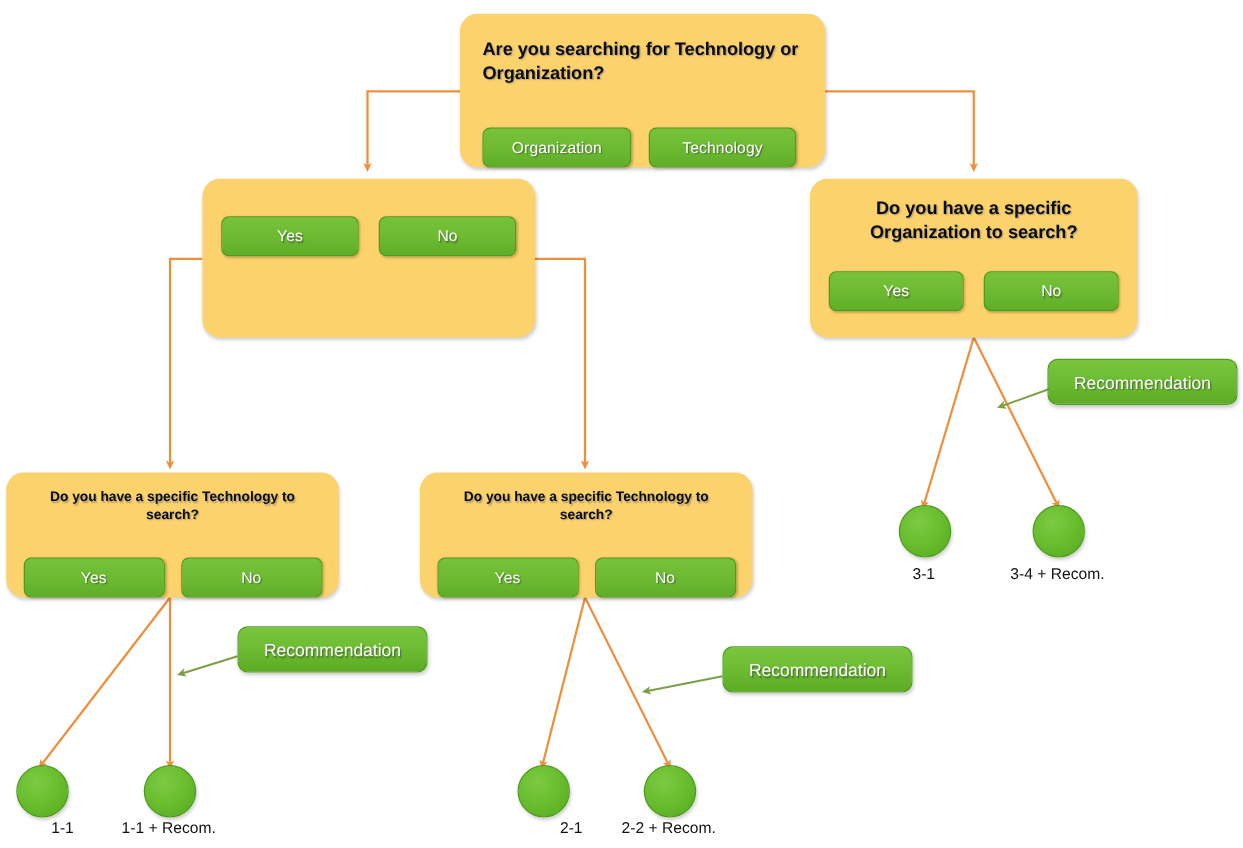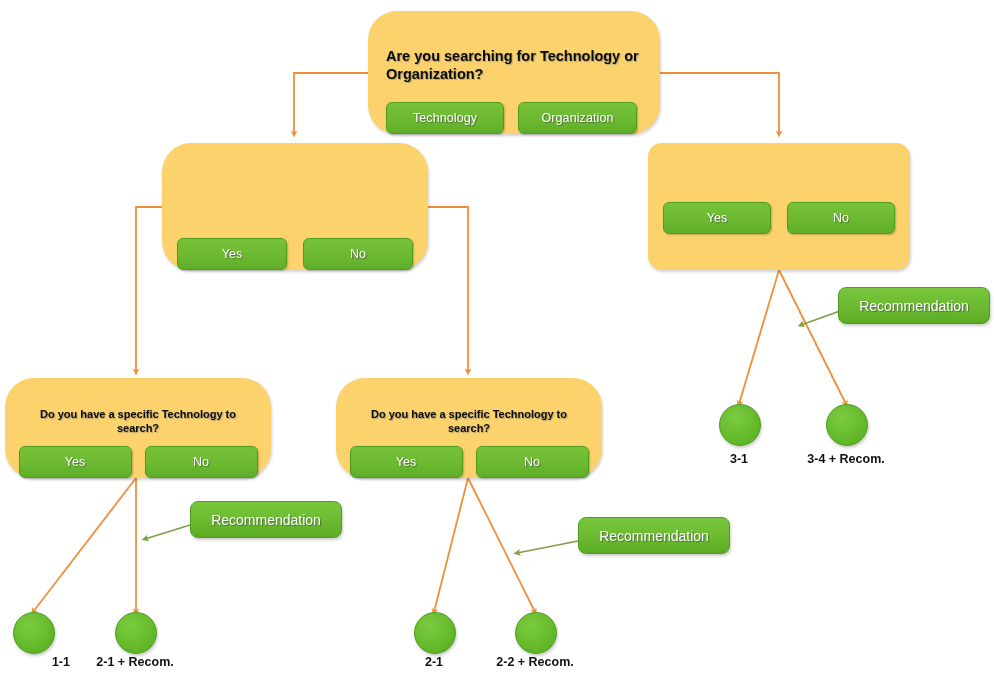--- a/index.html
+++ b/index.html
@@ -35,22 +35,21 @@
     background: #fbd26b;
     border-radius: 14px;
     box-shadow: 1px 2px 3px rgba(0,0,0,0.18);
     display: flex;
     flex-direction: column;
     justify-content: center;
     align-items: center;
     z-index: 3;
   }
   .qcard.align-top {
-    justify-content: flex-end;
-    border-radius: 29px;
+    justify-content: space-between;
   }
   .qtext {
     color: #0a0a0a;
     font-weight: bold;
     text-shadow: 1px 1px 1px rgba(120,120,120,0.55);
     line-height: 1.28;
     width: 100%;
     box-sizing: border-box;
   }
   .qtext.q-root {
@@ -116,21 +115,21 @@
     border-radius: 50%;
     background: radial-gradient(circle at 38% 32%, #7ccb41 0%, #66bb2c 55%, #55a81e 100%);
     border: 1px solid #4d9a1c;
     box-shadow: 1px 2px 3px rgba(0,0,0,0.2);
     z-index: 3;
   }
   .clabel {
     position: absolute;
     color: #111111;
     font-size: 12.5px;
-    font-weight: bold;
+    font-weight: normal;
     text-align: center;
     white-space: nowrap;
     z-index: 3;
   }
 </style>
 </head>
 <body>
 
 <div id="canvas">
 
@@ -167,33 +166,34 @@
     <g stroke="#7d9f43" stroke-width="1.6" fill="none">
       <path d="M190,525 L145,539" marker-end="url(#arrGreen)"></path>
       <path d="M578,541 L517,553" marker-end="url(#arrGreen)"></path>
       <path d="M840,311 L801,325" marker-end="url(#arrGreen)"></path>
     </g>
   </svg>
 
   <div class="qcard align-top" style="left:368px; top:11px; width:292px; height:123px; padding-top:20px;">
     <div class="qtext q-root">Are you searching for Technology or Organization?</div>
     <div class="btnrow" style="margin-top:18px; padding:0 18px; gap:14px; justify-content:flex-start;">
+      <div class="gbtn" style="width:119px;">Organization</div>
       <div class="gbtn" style="width:118px;">Technology</div>
-      <div class="gbtn" style="width:119px;">Organization</div>
     </div>
   </div>
 
   <div class="qcard align-top" style="left:162px; top:143px; width:266px; height:127px; padding-top:16px;">
     <div class="btnrow" style="margin-top:14px; padding:0 12px; gap:16px;">
       <div class="gbtn" style="width:110px;">Yes</div>
       <div class="gbtn" style="width:110px;">No</div>
     </div>
   </div>
 
   <div class="qcard" style="left:648px; top:143px; width:262px; height:127px;">
+    <div class="qtext q-mid" style="margin-top:-6px;">Do you have a specific Organization to search?</div>
     <div class="btnrow" style="margin-top:22px; padding:0 12px; gap:16px;">
       <div class="gbtn" style="width:108px;">Yes</div>
       <div class="gbtn" style="width:108px;">No</div>
     </div>
   </div>
 
   <div class="qcard align-top" style="left:5px; top:378px; width:266px; height:100px; padding-top:13px;">
     <div class="qtext q-leaf">Do you have a specific Technology to search?</div>
     <div class="btnrow" style="margin-top:11px; padding:0 12px; gap:13px;">
       <div class="gbtn" style="width:113px;">Yes</div>
@@ -209,27 +209,27 @@
     </div>
   </div>
 
   <div class="recbox" style="left:190px; top:501px; width:152px; height:37px;">Recommendation</div>
 
   <div class="recbox" style="left:578px; top:517px; width:152px; height:37px;">Recommendation</div>
 
   <div class="recbox" style="left:838px; top:287px; width:152px; height:37px;">Recommendation</div>
 
   <div class="circle" style="left:13px; top:612px; width:40px; height:40px;"></div>
-  <div class="clabel" style="left:4px; top:655px; width:66px;text-align:right;">1-1</div>
+  <div class="clabel" style="left:17px; top:655px; width:66px;">1-1</div>
 
   <div class="circle" style="left:115px; top:612px; width:40px; height:40px;"></div>
-  <div class="clabel" style="left:69px; top:655px; width:132px;">2-1 + Recom.</div>
+  <div class="clabel" style="left:69px; top:655px; width:132px;">1-1 + Recom.</div>
 
   <div class="circle" style="left:414px; top:612px; width:40px; height:40px;"></div>
-  <div class="clabel" style="left:401px; top:655px; width:66px;">2-1</div>
+  <div class="clabel" style="left:424px; top:655px; width:66px;">2-1</div>
 
   <div class="circle" style="left:515px; top:612px; width:40px; height:40px;"></div>
   <div class="clabel" style="left:469px; top:655px; width:132px;">2-2 + Recom.</div>
 
   <div class="circle" style="left:719px; top:404px; width:40px; height:40px;"></div>
   <div class="clabel" style="left:706px; top:452px; width:66px;">3-1</div>
 
   <div class="circle" style="left:826px; top:404px; width:40px; height:40px;"></div>
   <div class="clabel" style="left:780px; top:452px; width:132px;">3-4 + Recom.</div>
 

